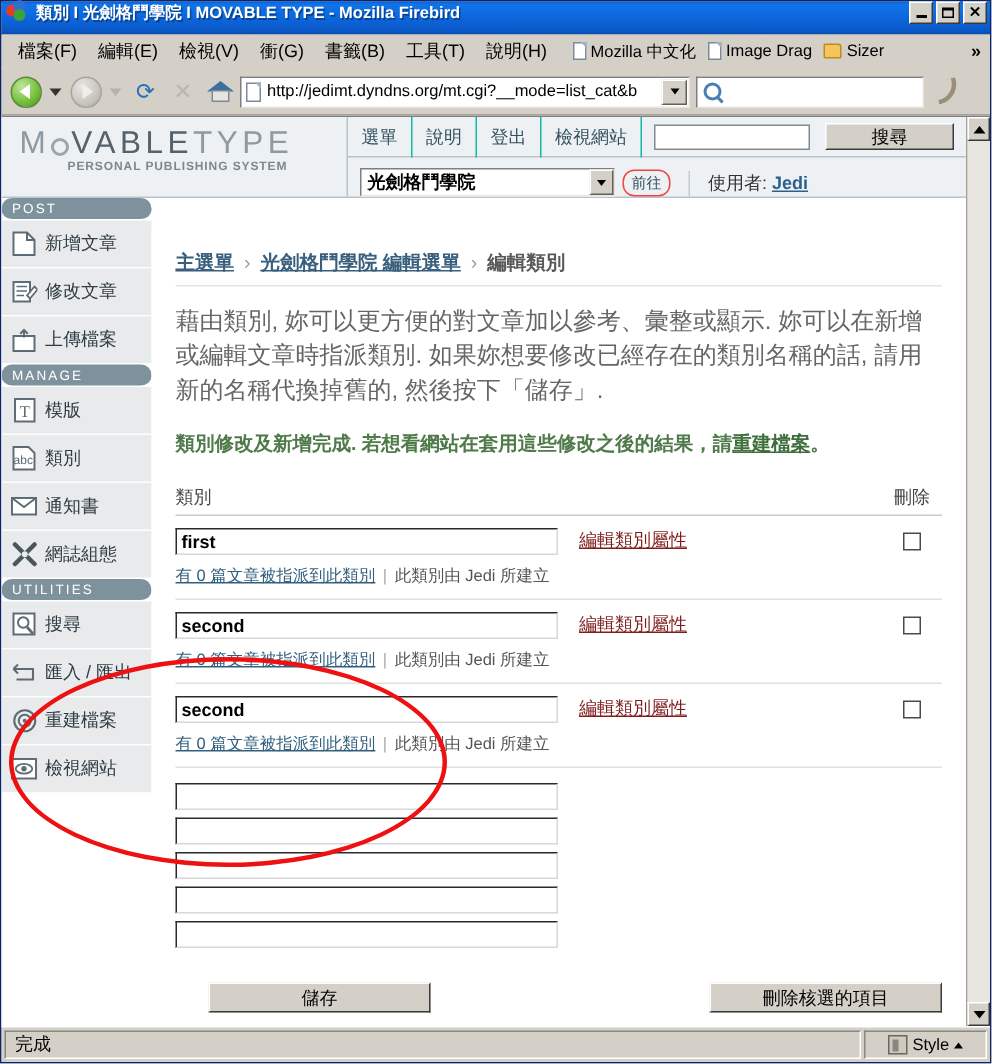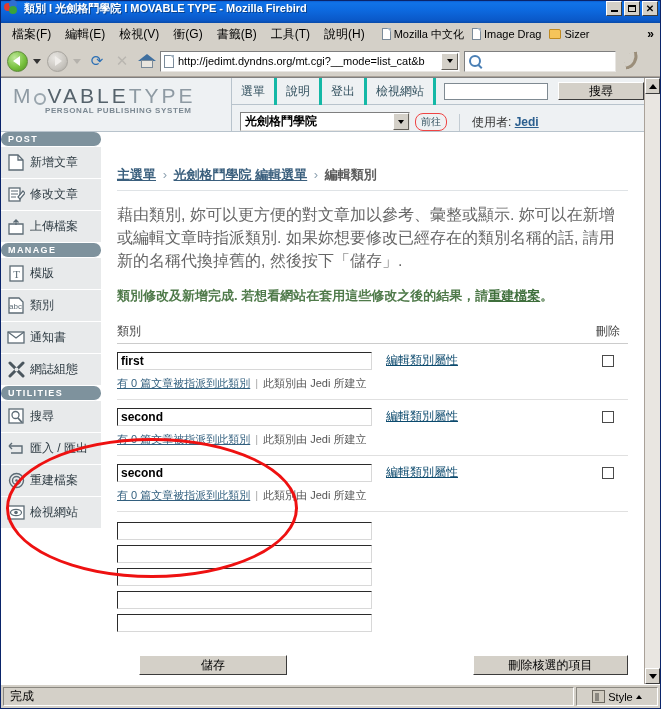--- a/index.html
+++ b/index.html
@@ -145,21 +145,21 @@
   .mt-logo { width:230px; padding:6px 0 0 12px; }
   .mt-logo .l1 { font-size:21px; letter-spacing:3px; color:#8e9aa3; font-family:"Liberation Sans",sans-serif; }
   .mt-logo .l1 b { color:#55626b; font-weight:normal; }
   .mt-logo .l2 { font-size:8px; letter-spacing:.6px; color:#7b8892; font-weight:bold; margin-top:-2px; padding-left:32px; }
   .mt-logo .gear { display:inline-block;width:12px;height:12px;border:2px solid #9aa6ae;border-radius:50%;vertical-align:-2px;margin-right:2px;}
   .mt-right { flex:1 1 auto; display:flex; flex-direction:column; border-left:1px solid #b8c3cc; }
   .mt-nav { height:27px; display:flex; align-items:center; border-bottom:1px solid #b8c3cc; }
   .mt-nav a {
     color:#33515f; font-size:12px; text-decoration:none;
     padding:0 9px; height:27px; line-height:27px;
-    border-right:3px solid #14b8a6;
+    border-right:1px solid #14b8a6;
   }
   .mt-search { width:104px;height:17px;background:#fff;border:1px solid #7f8a92; margin-left:8px; }
   .mt-searchbtn {
     margin-left:10px; width:86px; height:18px;
     background:#d4d0c8; border:1px solid; border-color:#fff #3b3b3b #3b3b3b #fff;
     font-size:12px; text-align:center; line-height:16px; color:#000;
   }
   .mt-blogrow { flex:1 1 auto; display:flex; align-items:flex-end; padding-left:8px; }
   .mt-select {
     width:170px;height:19px;background:#fff;border:1px solid;
@@ -174,21 +174,21 @@
     border:1px solid #ef4444; border-radius:8px; background:#eef1f3;
   }
   .mt-user { margin-left:12px; padding-left:12px; border-left:1px solid #c3ccd3; font-size:12px; color:#333; }
   .mt-user a { color:#2b5f8f; font-weight:bold; }
 
   .mt-body { flex:1 1 auto; display:flex; overflow:hidden; }
 
   
   .sidebar { width:100px; background:#fff; flex:0 0 auto; padding-top:0; }
   .side-head {
-    background:#7e929d; color:#fff; font-size:9px; font-weight:bold;
+    background:#7e929d; color:#fff; font-size:9px; font-weight:normal;
     letter-spacing:1.4px; padding:2px 0 2px 7px;
     border-bottom:1px solid #fff;
     border-radius:7px;
   }
   .side-item {
     display:flex; align-items:center; gap:5px;
     background:#e8eaeb; border-bottom:1px solid #fff;
     padding:4px 3px 4px 6px; height:32px;
     font-size:12px; color:#2f3c44;
   }
@@ -209,21 +209,21 @@
   .colhead .c2 { width:40px; text-align:center; }
 
   .catrow { padding:8px 0 8px 0; border-bottom:1px solid #e0e0e0; }
   .catline { display:flex; align-items:center; }
   .catinput {
     width:255px;height:18px;background:#fff;
     border:1px solid; border-color:#2b2b2b #d8d8d8 #d8d8d8 #2b2b2b;
     font-size:12px; font-weight:bold; color:#000;
     display:flex; align-items:center; padding-left:3px;
   }
-  .catedit { margin-left:14px; font-size:12px; color:#0c4a6e; text-decoration:underline; }
+  .catedit { margin-left:14px; font-size:12px; color:#7f1d1d; text-decoration:underline; }
   .catchk { margin-left:auto; width:40px; display:flex; justify-content:center; }
   .chk { width:12px;height:12px;background:#fff;border:1px solid #4a4a4a; }
   .catmeta { margin-top:6px; font-size:11px; color:#555; }
   .catmeta a { color:#33607f; }
   .catmeta .bar { color:#aaa; margin:0 5px; }
 
   .newrows { padding:10px 0 8px 0; }
   .newrows .catinput { margin-bottom:5px; }
 
   .btnrow { display:flex; align-items:center; padding:10px 0 8px 0; }

